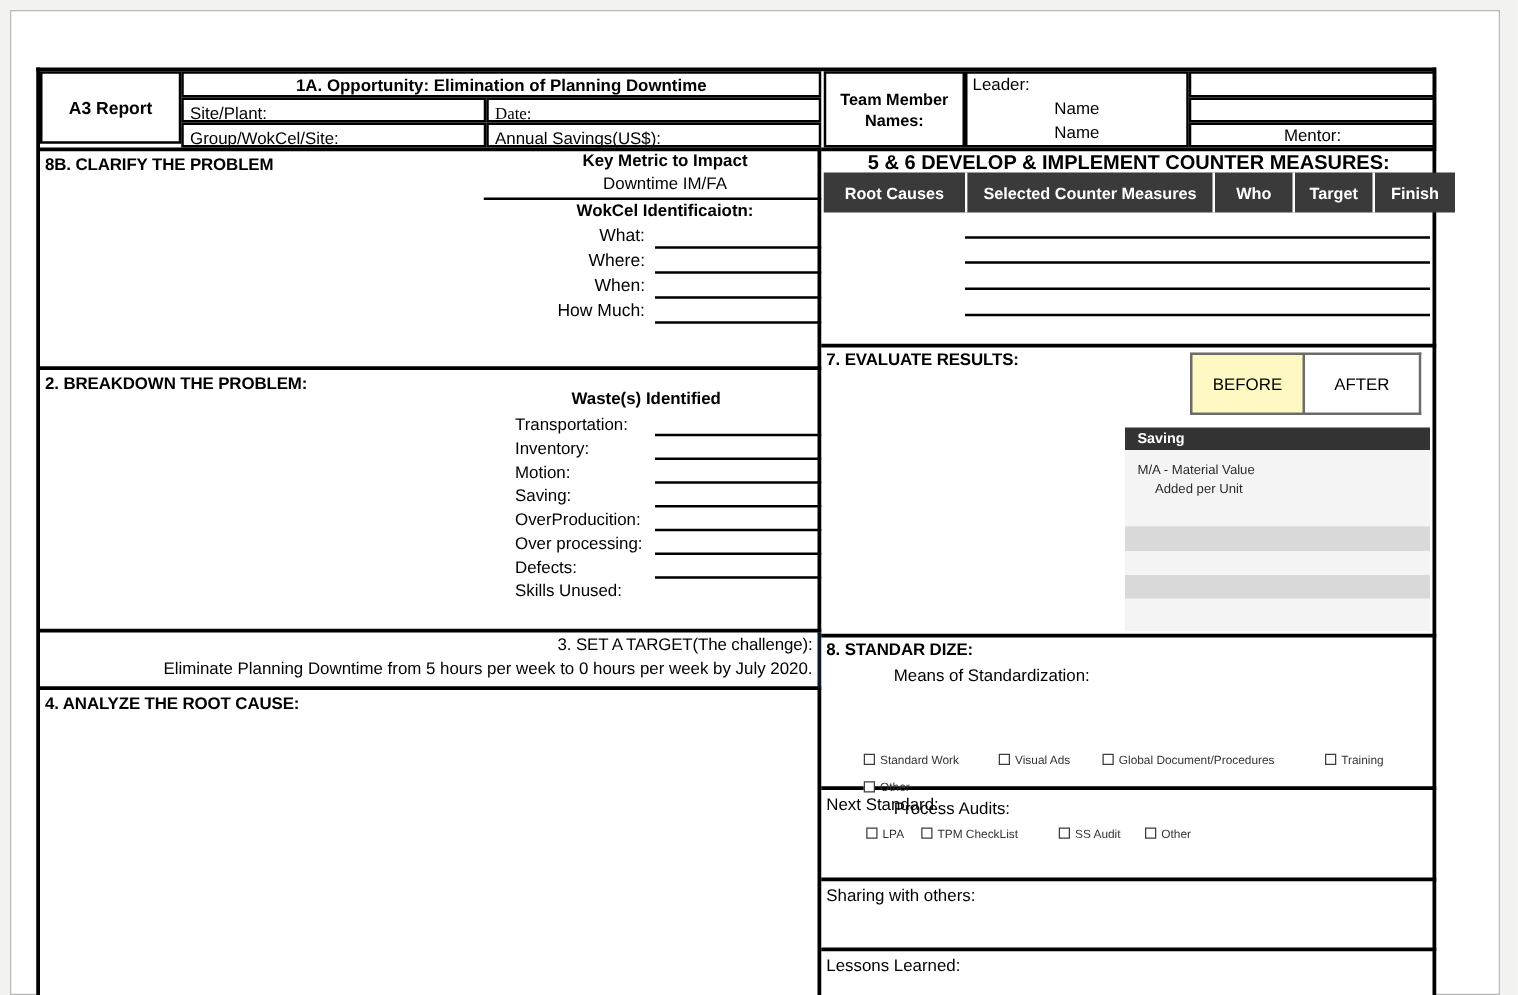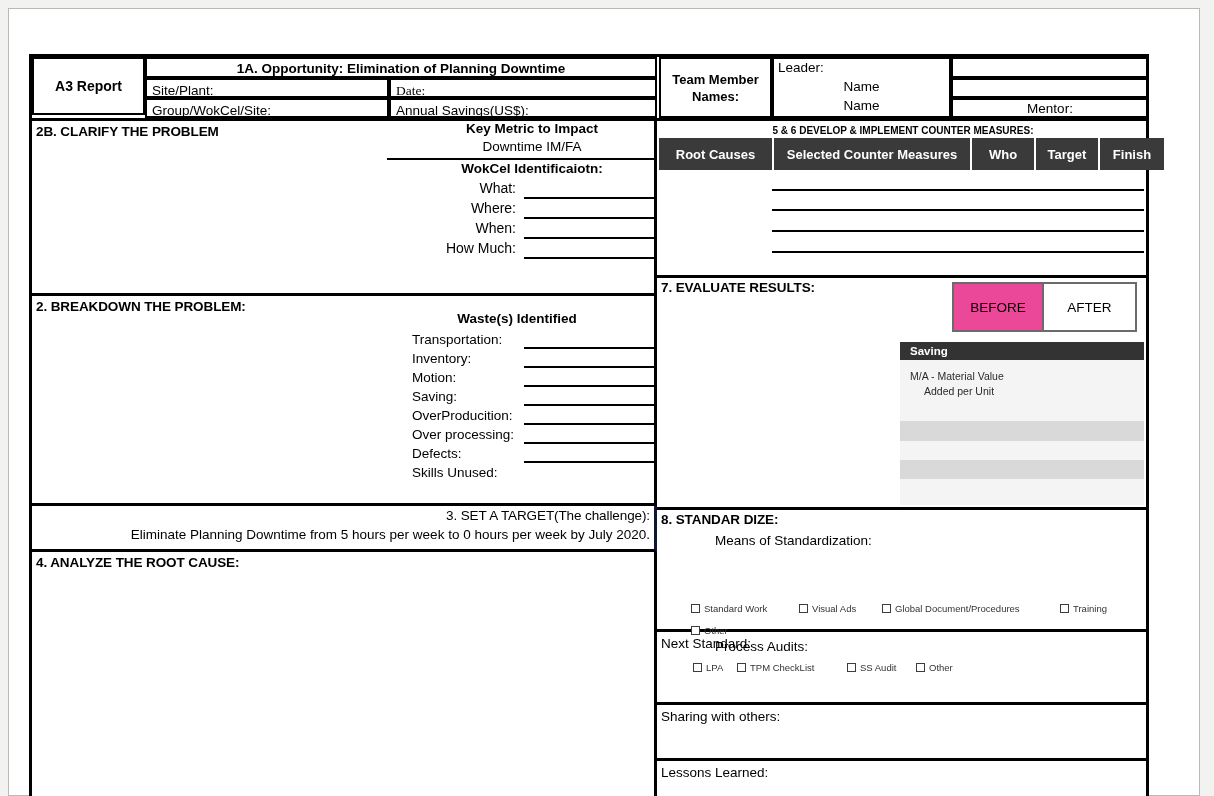--- a/index.html
+++ b/index.html
@@ -85,21 +85,21 @@
     <div class="ctr" style="font-size:13.5px;line-height:19px;">Name</div>
   </div>
 
   <div class="c b" style="left:919px;top:0;width:198px;height:21px;"></div>
   <div class="c b" style="left:919px;top:21px;width:198px;height:20px;"></div>
   <div class="c b ctr" style="left:919px;top:41px;width:198px;height:20px;font-size:13.5px;line-height:17px;">
     <span>Mentor:</span>
   </div>
 
   <div class="c bt bb br" style="left:0;top:61px;width:625px;height:178px;border-right:3px solid #000;">
-    <div class="secttl" style="padding-top:3px;">2B. CLARIFY THE PROBLEM</div>
+    <div class="secttl" style="padding-top:3px;">8B. CLARIFY THE PROBLEM</div>
   </div>
 
   <div class="c ctr bold" style="left:375px;top:63px;width:250px;font-size:13.5px;line-height:18px;">
     <span>Key Metric to Impact</span>
   </div>
   <div class="c ctr" style="left:375px;top:81px;width:250px;font-size:13.5px;line-height:18px;">
     <span>Downtime IM/FA</span>
   </div>
   <div class="rule" style="left:355px;top:101px;width:270px;"></div>
 
@@ -161,21 +161,21 @@
   <div class="c bb br" style="left:0;top:449px;width:625px;height:46px;border-right:3px solid #0f172a;text-align:right;">
     <div class="secttl" style="padding-top:2px;font-weight:normal;">3. SET A TARGET(The challenge):</div>
     <div style="font-size:13.5px;padding:0 4px;line-height:19px;">Eliminate Planning Downtime from 5 hours per week to 0 hours per week by July 2020.</div>
   </div>
 
   <div class="c br" style="left:0;top:495px;width:625px;height:265px;border-right:3px solid #000;">
     <div class="secttl" style="padding-top:3px;">4. ANALYZE THE ROOT CAUSE:</div>
   </div>
 
   <div class="c bt bb" style="left:625px;top:61px;width:492px;height:20px;border-top:3px solid #000;border-bottom:none;">
-    <div class="ctr bold" style="font-size:10px;line-height:19px;">5 &amp; 6 DEVELOP &amp; IMPLEMENT COUNTER MEASURES:</div>
+    <div class="ctr bold" style="font-size:16px;line-height:19px;">5 &amp; 6 DEVELOP &amp; IMPLEMENT COUNTER MEASURES:</div>
   </div>
 
   <div class="c bk ctr bold" style="left:627px;top:81px;width:115px;height:32px;display:flex;align-items:center;justify-content:center;font-size:13px;border-right:2px solid #fff;">
     <span>Root Causes</span>
   </div>
   <div class="c bk ctr bold" style="left:742px;top:81px;width:198px;height:32px;display:flex;align-items:center;justify-content:center;font-size:13px;border-right:2px solid #fff;">
     <span>Selected Counter Measures</span>
   </div>
   <div class="c bk ctr bold" style="left:940px;top:81px;width:64px;height:32px;display:flex;align-items:center;justify-content:center;font-size:13px;border-right:2px solid #fff;">
     <span>Who</span>
@@ -190,21 +190,21 @@
   <div class="c bb" style="left:625px;top:113px;width:492px;height:108px;border-bottom:3px solid #000;"></div>
   <div class="rule" style="left:740px;top:132px;width:372px;"></div>
   <div class="rule" style="left:740px;top:152px;width:372px;"></div>
   <div class="rule" style="left:740px;top:173px;width:372px;"></div>
   <div class="rule" style="left:740px;top:194px;width:372px;"></div>
 
   <div class="c bb" style="left:625px;top:221px;width:492px;height:232px;border-bottom:3px solid #000;">
     <div class="secttl" style="padding-top:2px;">7. EVALUATE RESULTS:</div>
   </div>
 
-  <div class="c ctr" style="left:920px;top:225px;width:92px;height:50px;border:2px solid #6b6b6b;display:flex;align-items:center;justify-content:center;font-size:13.5px;background:#ec4899;">
+  <div class="c ctr" style="left:920px;top:225px;width:92px;height:50px;border:2px solid #6b6b6b;display:flex;align-items:center;justify-content:center;font-size:13.5px;background:#fef9c3;">
     <span>BEFORE</span>
   </div>
   <div class="c ctr" style="left:1012px;top:225px;width:93px;height:50px;border:2px solid #6b6b6b;border-left:none;display:flex;align-items:center;justify-content:center;font-size:13.5px;background:#fff;">
     <span>AFTER</span>
   </div>
 
   <div class="c" style="left:868px;top:285px;width:244px;height:160px;">
     <div class="svhd">Saving</div>
     <div class="stripeA svrow" style="height:52px;padding:9px 0 0 10px;">
       <div style="line-height:15px;">M/A - Material Value</div>

